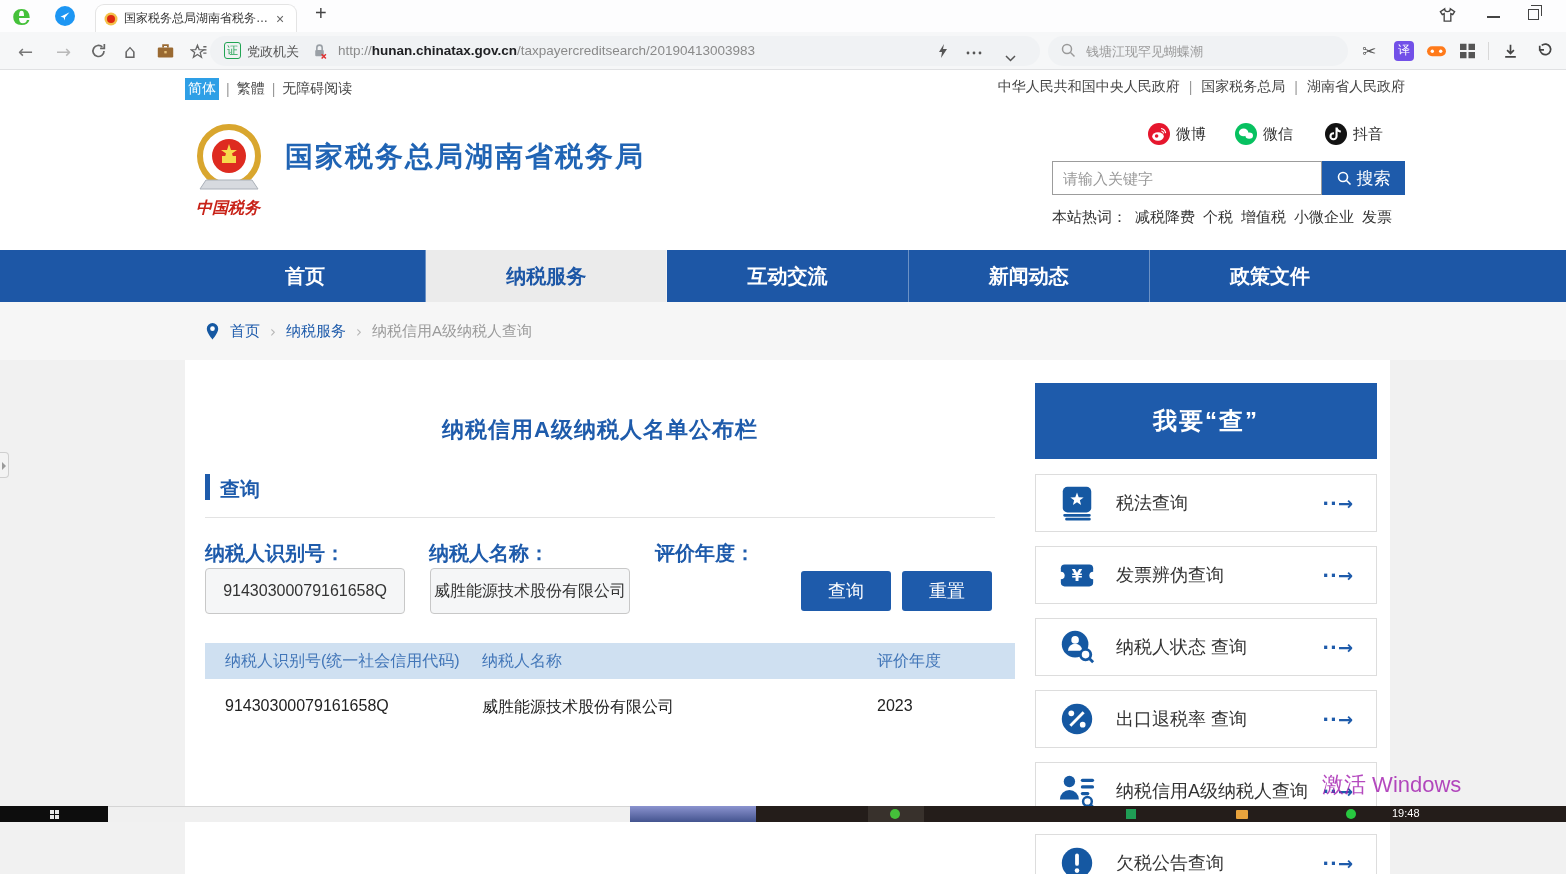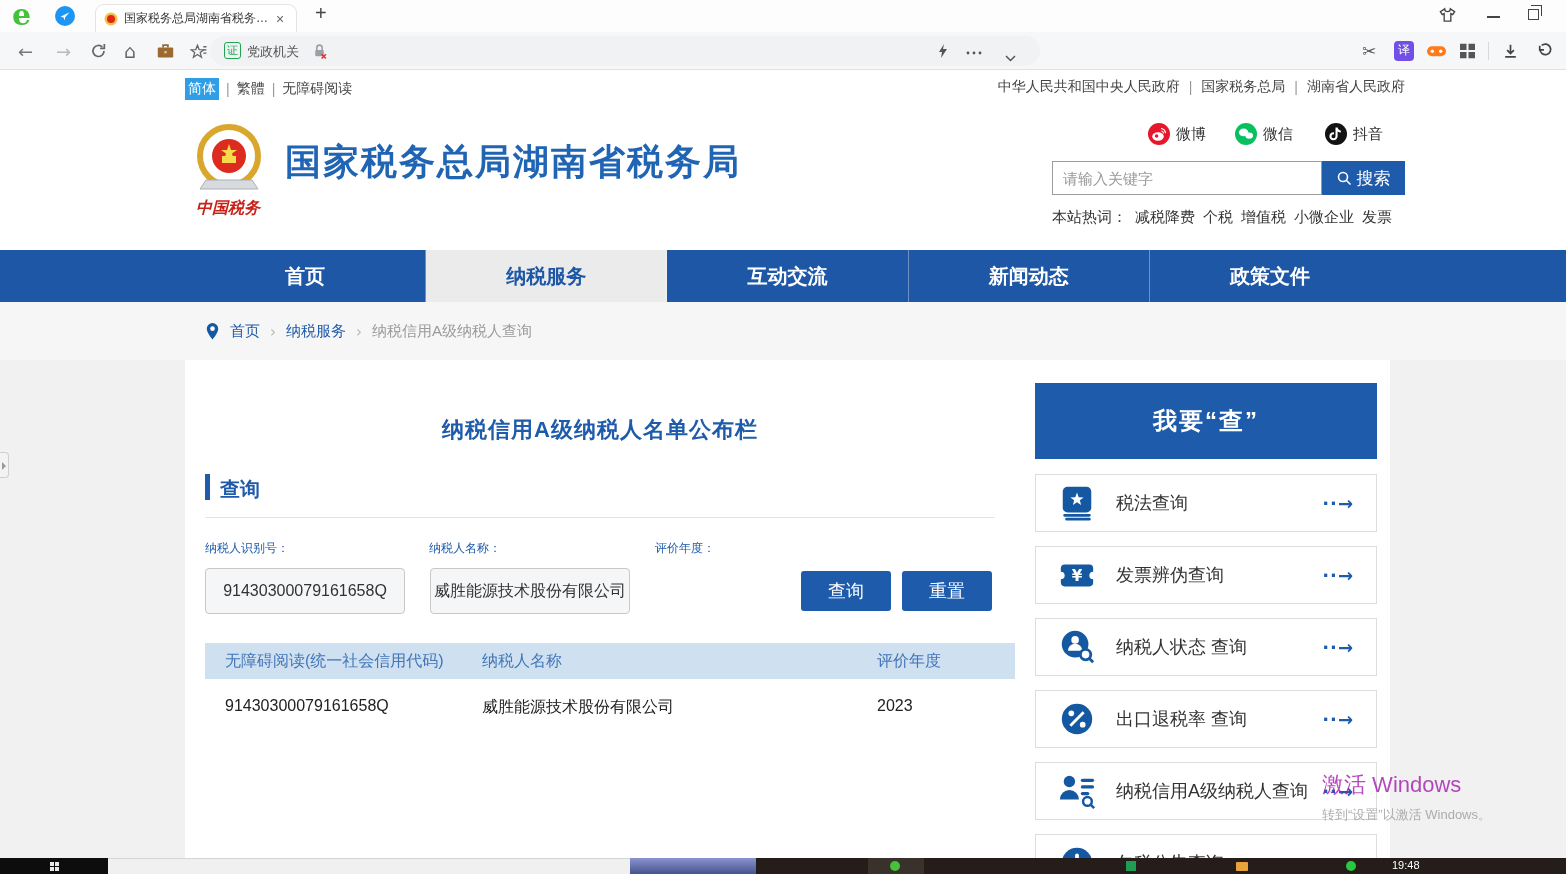--- a/index.html
+++ b/index.html
@@ -38,21 +38,21 @@
   .utilbar{position:absolute;top:70px;left:0;width:1566px;height:36px;background:#fff}
   .util-left{position:absolute;left:185px;top:8px;display:flex;align-items:center;gap:7px;font-size:14px;color:#444}
   .lang-hl{background:#2e9fe6;color:#fff;padding:2px 3px}
   .util-right{position:absolute;right:161px;top:8px;display:flex;align-items:center;gap:9px;font-size:14px;color:#444}
   .pipe{color:#999}
 
   
   .siteheader{position:absolute;top:106px;left:0;width:1566px;height:144px;background:#fff}
   .emblem{position:absolute;left:192px;top:16px}
   .emblem-cap{position:absolute;left:188px;top:92px;width:80px;text-align:center;font-size:16px;font-weight:bold;color:#c82218;font-family:"DejaVu Serif",serif;font-style:italic}
-  .site-title{position:absolute;left:285px;top:32px;font-size:36px;font-weight:bold;color:#2064b4;letter-spacing:2px}
+  .site-title{position:absolute;left:285px;top:32px;font-size:28px;font-weight:bold;color:#2064b4;letter-spacing:2px}
   .site-sub{position:absolute;left:287px;top:88px;font-size:17px;color:#2064b4;font-family:"Liberation Serif",serif;word-spacing:3px}
   .social{position:absolute;top:17px;display:flex;align-items:center;gap:6px}
   .social span{font-size:15px;color:#333}
   .hsearch-input{position:absolute;left:1052px;top:55px;width:270px;height:34px;border:1px solid #9c9c9c;background:#fff;font-size:15px;padding-left:10px;color:#333}
   .hsearch-input::placeholder{color:#999}
   .hsearch-btn{position:absolute;left:1322px;top:55px;width:83px;height:34px;background:#1e5bab;color:#fff;display:flex;align-items:center;justify-content:center;gap:5px;font-size:17px}
   .hotwords{position:absolute;left:1052px;top:102px;font-size:15px;color:#333;display:flex;gap:8px;white-space:nowrap}
 
   
   .mainnav{position:absolute;top:250px;left:0;width:1566px;height:52px;background:#1d57a6}
@@ -68,21 +68,21 @@
   .crumb .cur{color:#9a9a9a}
   .crumb .csep{color:#b5b5b5}
 
   
   .contentbg{position:absolute;top:360px;left:0;width:1566px;height:514px;background:#f1f1f1}
   .card{position:absolute;left:185px;top:360px;width:1205px;height:514px;background:#fff;overflow:hidden}
   .pagetitle{position:absolute;left:0;top:55px;width:830px;text-align:center;font-size:22px;font-weight:bold;color:#1e5bab;letter-spacing:1px}
   .secbar{position:absolute;left:20px;top:114px;width:5px;height:26px;background:#1e5bab}
   .sectitle{position:absolute;left:35px;top:116px;font-size:20px;font-weight:bold;color:#1e5bab}
   .secline{position:absolute;left:20px;top:157px;width:790px;height:1px;background:#e3e3e3}
-  .flabel{position:absolute;top:180px;font-size:12px;font-weight:normal;color:#1e5bab}
+  .flabel{position:absolute;top:180px;font-size:20px;font-weight:bold;color:#1e5bab}
   .finput{position:absolute;top:208px;width:200px;height:46px;background:#f5f6f7;border:1px solid #c8c8c8;border-radius:4px;font-size:16px;color:#333;text-align:center;font-family:"Liberation Sans",sans-serif}
   .fselect{position:absolute;left:471px;top:208px;width:130px;height:46px;background:#fff;border:1px solid #8a8a8a;border-radius:4px;font-size:16px;color:#222;display:flex;align-items:center;justify-content:center}
   .fselect svg{position:absolute;right:10px;top:20px}
   .fbtn{position:absolute;top:211px;width:90px;height:40px;background:#1e5bab;color:#fff;font-size:18px;border:none;border-radius:3px;display:flex;align-items:center;justify-content:center}
   .thead{position:absolute;left:20px;top:283px;width:810px;height:36px;background:#cfe0f1}
   .thead span{position:absolute;top:8px;font-size:16px;color:#4276b8}
   .trow{position:absolute;left:20px;top:325px;width:810px;height:44px;background:#fff}
   .trow span{position:absolute;top:12px;font-size:16px;color:#222}
   .col1{left:20px}.col2{left:277px}.col3{left:672px}
 
@@ -91,21 +91,21 @@
   .sb-item{position:absolute;left:850px;width:342px;height:58px;background:#fff;border:1px solid #ddd;display:flex;align-items:center;padding:0 22px}
   .sb-label{margin-left:20px;font-size:18px;color:#333}
   .sb-arrow{margin-left:auto;font-size:18px;font-weight:bold;color:#1e5bab;letter-spacing:1px;font-family:"DejaVu Sans",sans-serif}
 
   
   .wm{position:absolute;left:1322px;top:770px;z-index:40;pointer-events:none;opacity:.8}
   .wm1{font-size:22px;color:#a21caf}
   .wm2{margin-top:6px;font-size:13px;color:#9a9a9a}
 
   
-  .taskbar{position:absolute;left:0;top:858px;width:1566px;height:16px;background:#241d1a;z-index:60}
+  .taskbar{position:absolute;left:0;top:806px;width:1566px;height:16px;background:#241d1a;z-index:60}
   .tb-start{position:absolute;left:0;top:0;width:108px;height:16px;background:#0d0d0d}
   .winlogo{position:absolute;left:50px;top:4px;width:9px;height:9px;display:grid;grid-template-columns:4px 4px;grid-gap:1px}
   .winlogo i{background:#e8e8e8;width:4px;height:4px}
   .tb-search{position:absolute;left:108px;top:0;width:522px;height:16px;background:#f0f0f0;border-top:1px solid #d5d5d5}
   .tb-thumb{position:absolute;left:630px;top:0;width:126px;height:16px;background:linear-gradient(180deg,#8b93cf,#44548f)}
   .tb-glow{position:absolute;left:868px;top:0;width:56px;height:16px;background:#38312c}
   .tb-green{position:absolute;left:890px;top:3px;width:10px;height:10px;border-radius:50%;background:#45c13a}
   .tb-ic1{position:absolute;left:1126px;top:3px;width:10px;height:10px;background:#1f9d55}
   .tb-ic2{position:absolute;left:1236px;top:4px;width:12px;height:9px;background:#e8a33d;border-radius:1px}
   .tb-ic3{position:absolute;left:1346px;top:3px;width:10px;height:10px;border-radius:50%;background:#28c840}
@@ -169,39 +169,49 @@
   <div class="urlbar">
     <span class="certbox">证</span>
     <span class="sitetype">党政机关</span>
     <span class="abs" style="left:102px;top:7px">
       <svg width="15" height="16" viewBox="0 0 14 15">
           <path d="M4.5 6.5V4.5a2.5 2.5 0 0 1 5 0v2" fill="none" stroke="#9aa0a6" stroke-width="1.5"></path>
           <rect x="3" y="6.5" width="8" height="6" rx="1" fill="#9aa0a6"></rect>
           <path d="M9 10.5l4 4M13 10.5l-4 4" stroke="#e03131" stroke-width="1.4"></path>
         </svg>
     </span>
+    <span class="urltext"><span>http://</span><span class="urlhost">hunan.chinatax.gov.cn</span><span>/taxpayercreditsearch/20190413003983</span></span>
     <span class="abs" style="right:92px;top:7px">
       <svg width="12" height="16" viewBox="0 0 12 16">
           <path d="M8 1 3 9h3l-1 6 6-9H7Z" fill="#555"></path>
         </svg>
     </span>
     <span class="abs" style="right:58px;top:9px">
       <svg width="16" height="12" viewBox="0 0 16 12">
           <circle cx="2" cy="6" r="1.4" fill="#555"></circle>
           <circle cx="8" cy="6" r="1.4" fill="#555"></circle>
           <circle cx="14" cy="6" r="1.4" fill="#555"></circle>
         </svg>
     </span>
     <span class="abs" style="right:24px;top:12px">
       <svg width="11" height="7" viewBox="0 0 11 7">
           <polyline points="1,1 5.5,5.5 10,1" fill="none" stroke="#555" stroke-width="1.5"></polyline>
         </svg>
     </span>
   </div>
 
+  <div class="quicksearch">
+    <span class="abs" style="left:13px;top:7px">
+      <svg width="15" height="15" viewBox="0 0 15 15">
+          <circle cx="6" cy="6" r="4.5" fill="none" stroke="#9a9a9a" stroke-width="1.5"></circle>
+          <line x1="9.5" y1="9.5" x2="13.5" y2="13.5" stroke="#9a9a9a" stroke-width="1.5"></line>
+        </svg>
+    </span>
+    <span class="qs-text">钱塘江现罕见蝴蝶潮</span>
+  </div>
 
   <span class="tic glyph" style="left:1362px;font-size:17px;color:#555">✂</span>
   <span class="tic" style="left:1394px">
       <span class="transbtn">译</span>
     </span>
   <span class="tic" style="left:1426px">
     <svg width="21" height="15" viewBox="0 0 20 14">
         <rect x="1" y="2.5" width="18" height="9.5" rx="4.7" fill="#ff7a1a"></rect>
         <circle cx="6" cy="7.2" r="1.6" fill="#fff"></circle>
         <circle cx="14" cy="7.2" r="1.6" fill="#fff"></circle>
@@ -337,21 +347,21 @@
   <span class="flabel" style="left:20px">纳税人识别号：</span>
   <span class="flabel" style="left:244px">纳税人名称：</span>
   <span class="flabel" style="left:470px">评价年度：</span>
 
   <input class="finput" style="left: 20px;" value="91430300079161658Q">
   <input class="finput" style="left: 245px;" value="威胜能源技术股份有限公司">
   <button class="fbtn" style="left:616px">查询</button>
   <button class="fbtn" style="left:717px">重置</button>
 
   <div class="thead">
-    <span class="col1">无障碍阅读(统一社会信用代码)</span>
+    <span class="col1">纳税人识别号(统一社会信用代码)</span>
     <span class="col2">纳税人名称</span>
     <span class="col3">评价年度</span>
   </div>
   <div class="trow">
     <span class="col1">91430300079161658Q</span>
     <span class="col2">威胜能源技术股份有限公司</span>
     <span class="col3">2023</span>
   </div>
 
   <div class="sb-head">我要“查”</div>

